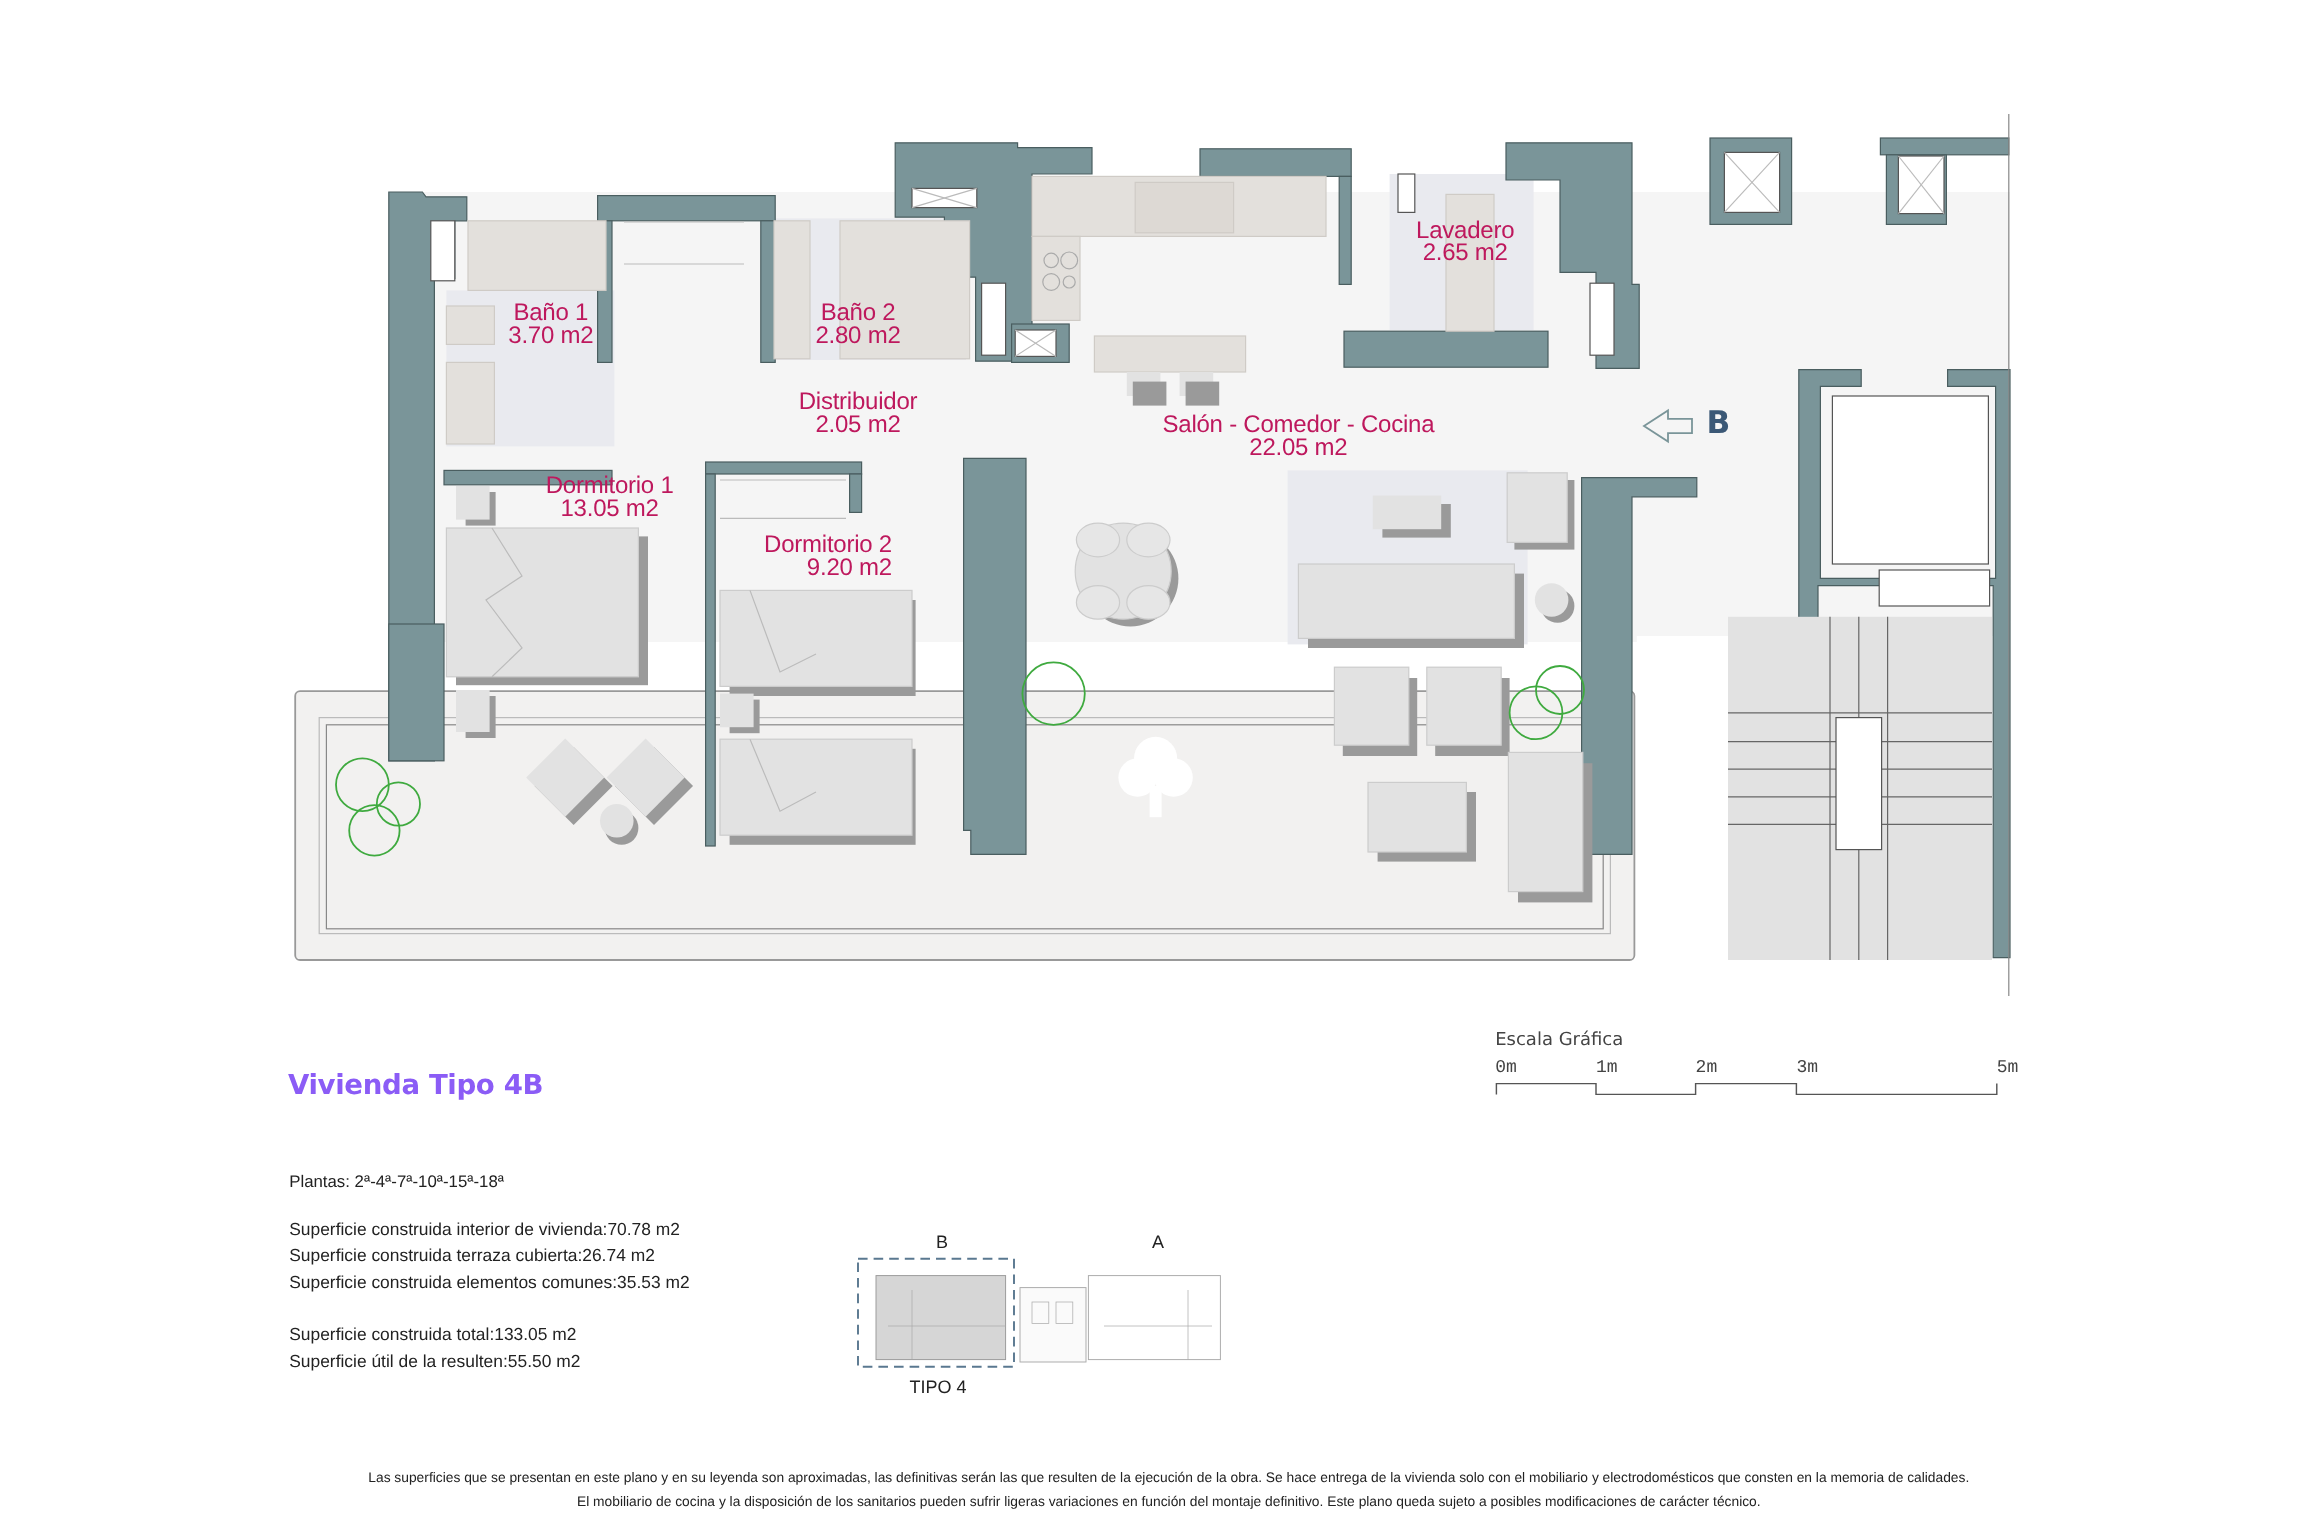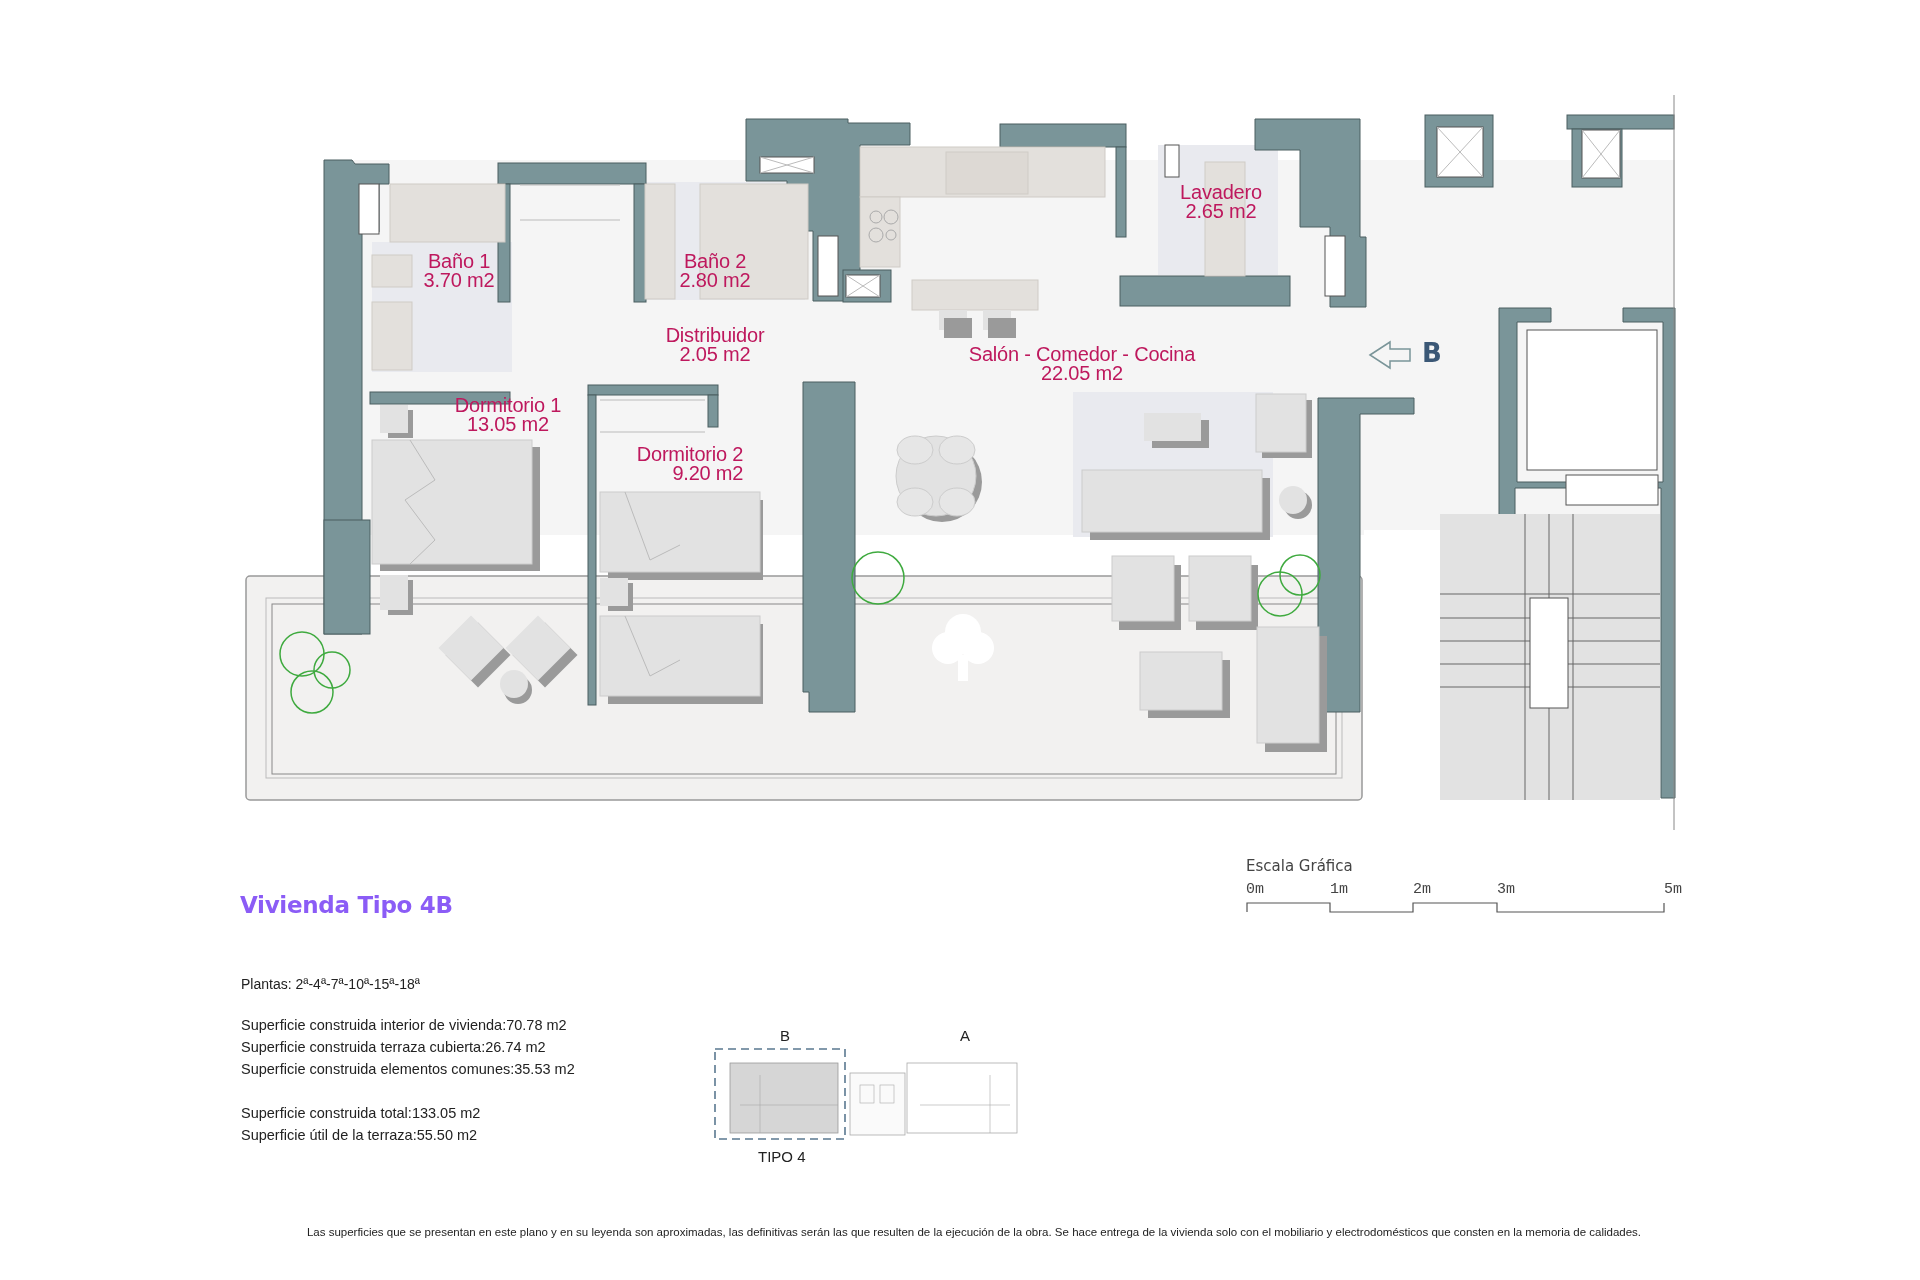--- a/index.html
+++ b/index.html
@@ -284,21 +284,21 @@
   <div class="area-row">
     <span>Superficie construida elementos comunes:</span>
     <span>35.53 m2</span>
   </div>
   <div class="area-gap"></div>
   <div class="area-row">
     <span>Superficie construida total:</span>
     <span>133.05 m2</span>
   </div>
   <div class="area-row">
-    <span>Superficie útil de la terraza:</span>
+    <span>Superficie útil de la resulten:</span>
     <span>55.50 m2</span>
   </div>
 </div>
 
 <div class="key-label" style="left:780px;top:1027px;">B</div>
 <div class="key-label" style="left:960px;top:1027px;">A</div>
 <div class="key-label" style="left:758px;top:1148px;">TIPO 4</div>
 <svg class="abs" style="left:710px;top:1045px;" width="330" height="100">
   <rect x="5" y="4" width="130" height="90" fill="none" stroke="#5a7890" stroke-width="1.6" stroke-dasharray="8 5"></rect>
   <rect x="20" y="18" width="108" height="70" fill="#d6d6d6" stroke="#999" stroke-width="0.8"></rect>
@@ -309,13 +309,14 @@
     <line x1="50" y1="30" x2="50" y2="88"></line>
     <line x1="210" y1="60" x2="300" y2="60"></line>
     <line x1="280" y1="30" x2="280" y2="88"></line>
     <rect x="150" y="40" width="14" height="18"></rect>
       <rect x="170" y="40" width="14" height="18"></rect>
   </g>
 </svg>
 
 <div class="disclaimer">
   <div>Las superficies que se presentan en este plano y en su leyenda son aproximadas, las definitivas serán las que resulten de la ejecución de la obra. Se hace entrega de la vivienda solo con el mobiliario y electrodomésticos que consten en la memoria de calidades.</div>
+  <div>El mobiliario de cocina y la disposición de los sanitarios pueden sufrir ligeras variaciones en función del montaje definitivo. Este plano queda sujeto a posibles modificaciones de carácter técnico.</div>
 </div>
 
 </body></html>

